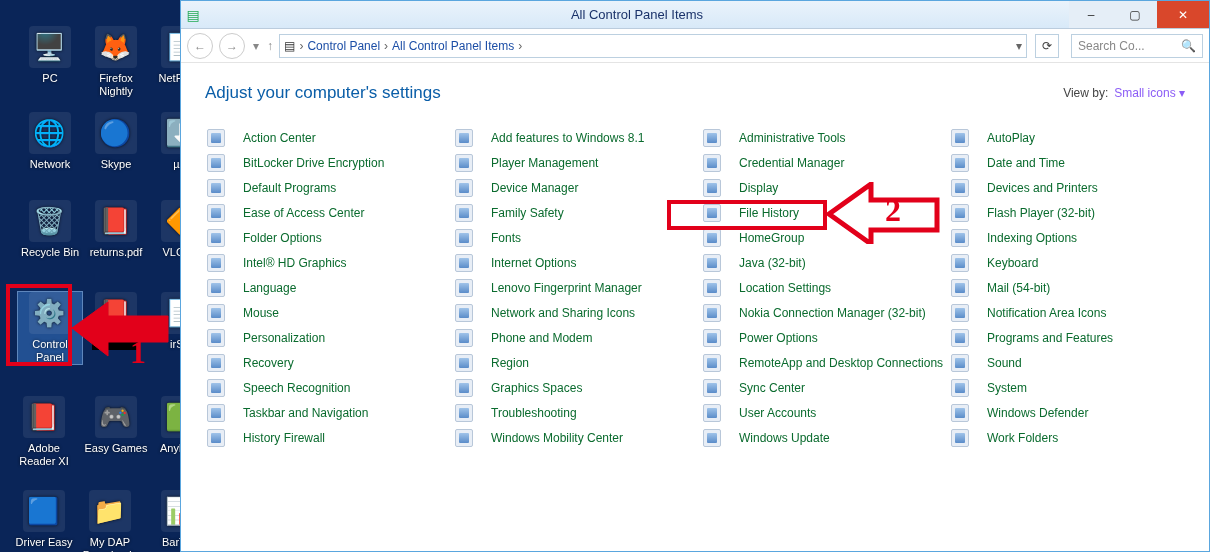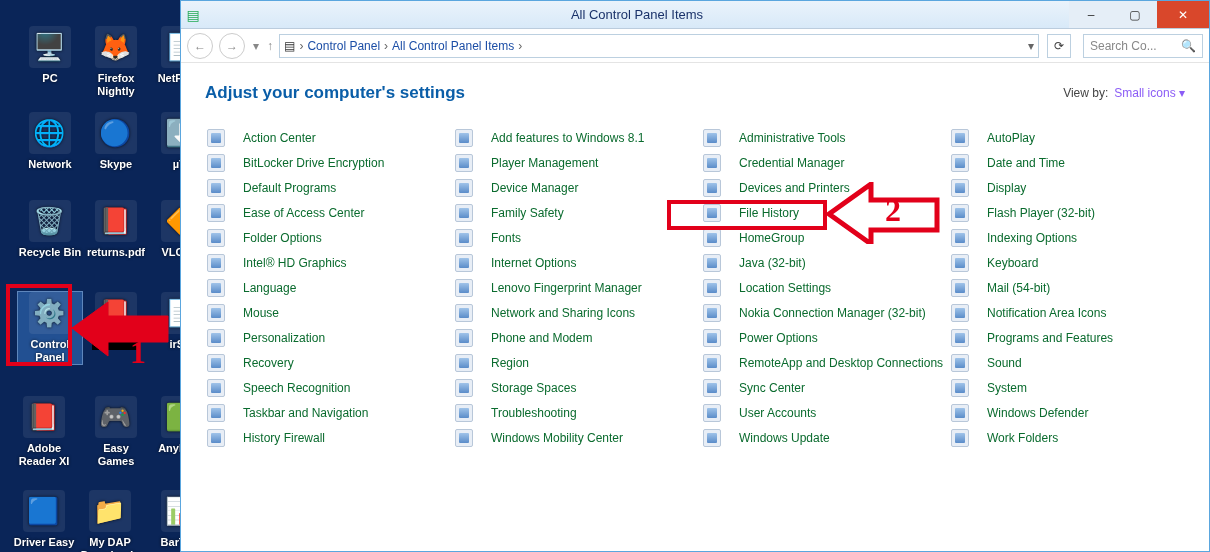--- a/index.html
+++ b/index.html
@@ -10,21 +10,21 @@
     background: #0a2558;
     position: relative;
     overflow: hidden;
     color: #fff;
   }
   
   .desktop { position: absolute; inset: 0; z-index:0; }
   .di { position:absolute; width:64px; text-align:center; font-size:11px; line-height:13px; color:#fff; text-shadow:0 0 3px rgba(0,0,0,.8); cursor:default;}
   .di .icon { width:42px; height:42px; margin:0 auto 4px; display:flex; align-items:center; justify-content:center; font-size:26px; background:rgba(255,255,255,.08); border-radius:4px;}
   .di.sel { background: rgba(80,160,255,.35); outline:1px solid rgba(150,200,255,.6);}
-  .di .label { display:block; word-wrap:break-word;font-weight:bold;}
+  .di .label { display:block; word-wrap:break-word;}
   
   .window {
     position:absolute; left:180px; top:0; right:0; bottom:0;
     background:#fff; color:#000;
     border:1px solid #5aa6de;
     display:flex; flex-direction:column;
     font-size:12px;
     z-index:1;
   }
   .titlebar { height:28px; background:linear-gradient(#eaf3fb,#d8e9f8); display:flex; align-items:center; border-bottom:1px solid #bcd;}
@@ -32,25 +32,25 @@
   .titlebar .title{flex:1;text-align:center;color:#1a326a;font-size:13px;}
   .winbtns{display:flex;height:100%;}
   .winbtn{width:44px;display:flex;align-items:center;justify-content:center;color:#333; background:#e5eef7;}
   .winbtn.close{background:#d9472b;color:#fff;width:52px;}
   .navrow{height:34px;border-bottom:1px solid #e4e4e4;display:flex;align-items:center;padding:4px 6px;gap:6px;}
   .navbtn{width:26px;height:26px;border-radius:50%;border:1px solid #ccc;display:inline-flex;align-items:center;justify-content:center;color:#888;}
   .addr{flex:1;height:24px;border:1px solid #bcd0e0;display:flex;align-items:center;padding:0 4px;gap:4px;font-size:12px;color:#333;}
   .addr .crumb{color:#1c4ea6;}
   .addr .sep{color:#666;}
   .refresh{width:24px;height:24px;border:1px solid #bcd0e0;display:inline-flex;align-items:center;justify-content:center;color:#444;margin-left:2px;}
-  .search{width:120px;height:24px;border:1px solid #bcd0e0;display:flex;align-items:center;padding:0 6px;color:#888;margin-left:6px;}
+  .search{width:132px;height:24px;border:1px solid #bcd0e0;display:flex;align-items:center;padding:0 6px;color:#888;margin-left:6px;}
   .search .ph{flex:1;white-space:nowrap;overflow:hidden;text-overflow:ellipsis;}
   .content{flex:1;padding:20px 24px 16px 24px;overflow:auto;}
   .hdr{display:flex;align-items:center;margin-bottom:22px;}
-  .hdr h1{color:#0a5ea8;font-weight:bold;font-size:17px;flex:1;}
+  .hdr h1{color:#0a5ea8;font-weight:normal;font-size:17px;flex:1;}
   .viewby{font-size:12px;color:#444;display:flex;gap:6px;align-items:center;margin-left:13px;}
   .viewby .link{color:#8b5cf6}
   .grid{display:grid;grid-template-columns:repeat(4, minmax(210px,1fr)); column-gap:12px;}
   .cell{display:flex;align-items:center;height:25px;gap:18px;cursor:pointer; padding:1px 2px;}
   .ic{width:18px;height:18px;flex:0 0 18px;background:#e8eef6;border:1px solid #b8c7d9;border-radius:2px;position:relative;}
   .ic::after{content:"";position:absolute;inset:3px;background:linear-gradient(#9fc3e9,#5a8cc9);border-radius:1px;}
   .cell .txt{color:#0a6b2e;font-size:12px;white-space:nowrap;}
   .annot{position:absolute;z-index:5;pointer-events:none;}
   .redbox{border:4px solid #e2001a;position:absolute;}
   .rednum{color:#e2001a;font-weight:bold;font-size:32px;font-family:Georgia,serif;position:absolute;}
@@ -214,28 +214,28 @@
         <div class="cell">
           <span class="ic"></span>
           <span class="txt">Default Programs</span>
         </div>
         <div class="cell">
           <span class="ic"></span>
           <span class="txt">Device Manager</span>
         </div>
         <div class="cell">
           <span class="ic"></span>
+          <span class="txt">Display</span>
+        </div>
+        <div class="cell">
+          <span class="ic"></span>
           <span class="txt">Devices and Printers</span>
         </div>
         <div class="cell">
           <span class="ic"></span>
-          <span class="txt">Display</span>
-        </div>
-        <div class="cell">
-          <span class="ic"></span>
           <span class="txt">Ease of Access Center</span>
         </div>
         <div class="cell">
           <span class="ic"></span>
           <span class="txt">Family Safety</span>
         </div>
         <div class="cell">
           <span class="ic"></span>
           <span class="txt">File History</span>
         </div>
@@ -338,21 +338,21 @@
         <div class="cell">
           <span class="ic"></span>
           <span class="txt">Sound</span>
         </div>
         <div class="cell">
           <span class="ic"></span>
           <span class="txt">Speech Recognition</span>
         </div>
         <div class="cell">
           <span class="ic"></span>
-          <span class="txt">Storage Spaces</span>
+          <span class="txt">Graphics Spaces</span>
         </div>
         <div class="cell">
           <span class="ic"></span>
           <span class="txt">Sync Center</span>
         </div>
         <div class="cell">
           <span class="ic"></span>
           <span class="txt">System</span>
         </div>
         <div class="cell">

